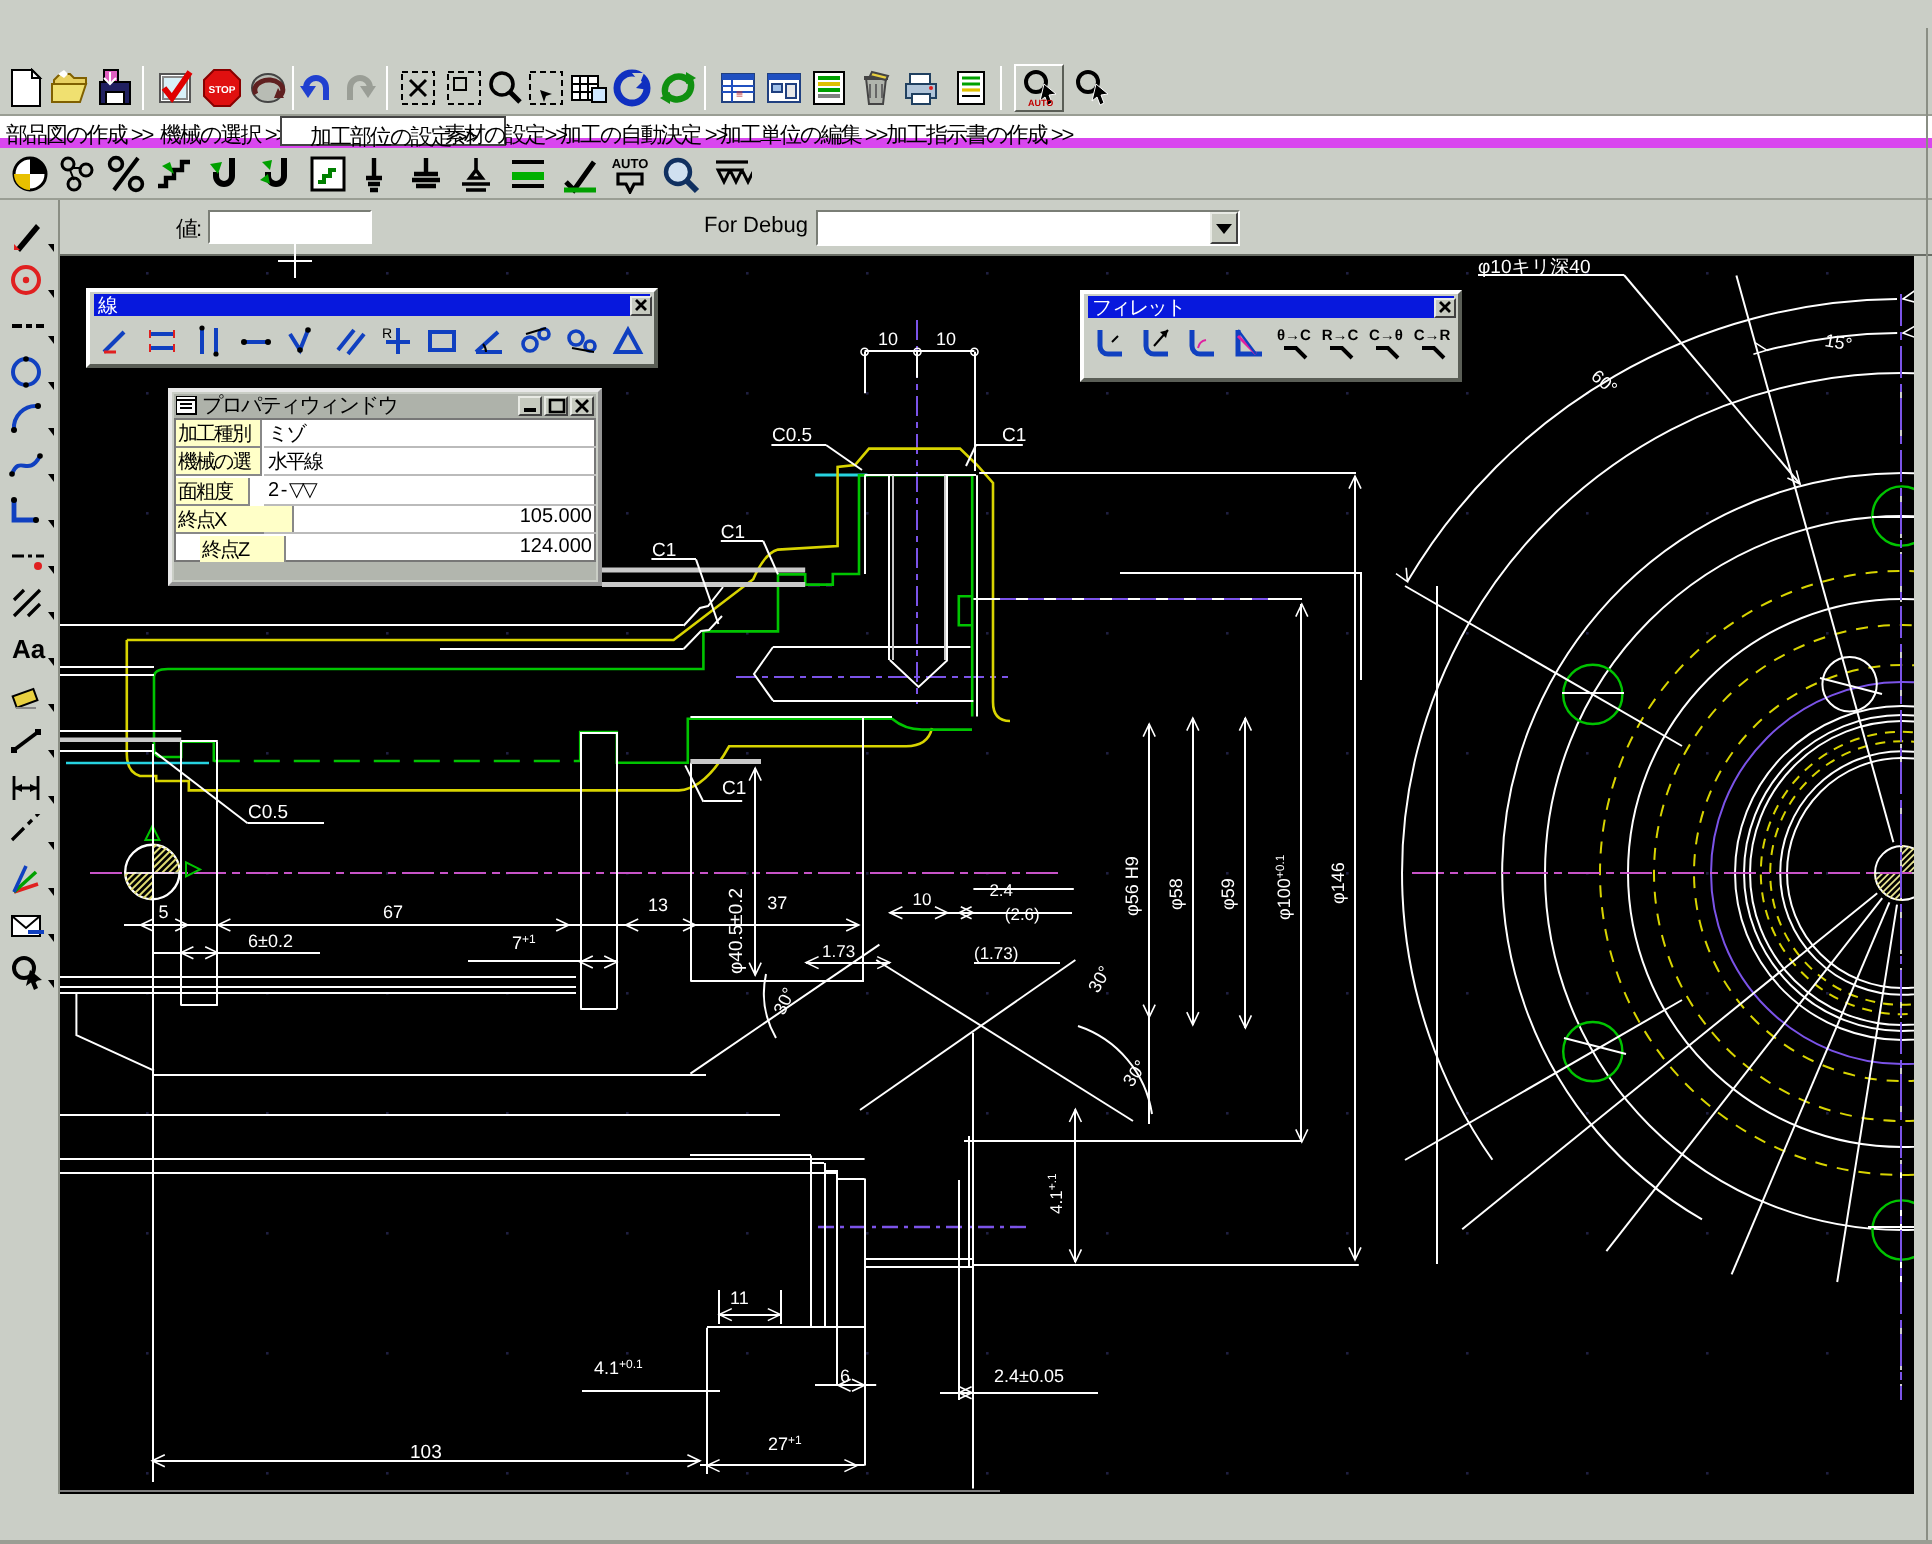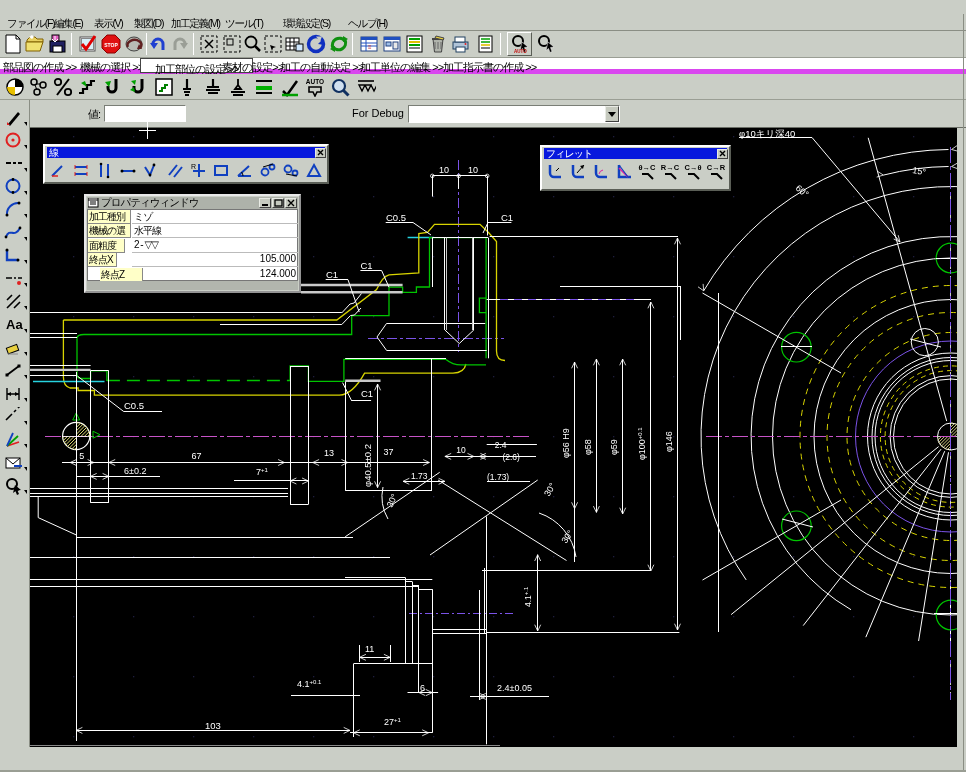--- a/index.html
+++ b/index.html
@@ -3,30 +3,20 @@
 *{margin:0;padding:0;box-sizing:border-box}
 body{font-family:"Liberation Sans",sans-serif;width:966px;height:772px;overflow:hidden}
 #app{position:relative;width:966px;height:772px;background:#cacec6;overflow:hidden}
 .abs{position:absolute}
 .tofu{letter-spacing:-1px}
 .raised{border-top:1px solid #fff;border-left:1px solid #fff;border-right:1px solid #5a5e56;border-bottom:1px solid #5a5e56}
 .sunken{border-top:1px solid #7a7e76;border-left:1px solid #7a7e76;border-right:1px solid #fff;border-bottom:1px solid #fff;background:#fff}
 .btn3{border-top:1px solid #e8eae4;border-left:1px solid #e8eae4;border-right:1px solid #404040;border-bottom:1px solid #404040;background:#c6cabf}
 </style></head><body>
 <div id="app">
-<div class="abs" style="left:0;top:14px;width:966px;height:17px;background:#cacec6;border-bottom:1px solid #8a8e84">
-<span class="abs" style="left:7px;top:3px;font-size:10.5px;letter-spacing:-1.3px;color:#000">ファイル(F)</span>
-<span class="abs" style="left:54px;top:3px;font-size:10.5px;letter-spacing:-1.3px;color:#000">編集(E)</span>
-<span class="abs" style="left:94px;top:3px;font-size:10.5px;letter-spacing:-1.3px;color:#000">表示(V)</span>
-<span class="abs" style="left:134px;top:3px;font-size:10.5px;letter-spacing:-1.3px;color:#000">製図(D)</span>
-<span class="abs" style="left:171px;top:3px;font-size:10.5px;letter-spacing:-1.3px;color:#000">加工定義(M)</span>
-<span class="abs" style="left:225px;top:3px;font-size:10.5px;letter-spacing:-1.3px;color:#000">ツール(T)</span>
-<span class="abs" style="left:283px;top:3px;font-size:10.5px;letter-spacing:-1.3px;color:#000">環境設定(S)</span>
-<span class="abs" style="left:348px;top:3px;font-size:10.5px;letter-spacing:-1.3px;color:#000">ヘルプ(H)</span>
-</div>
 <div class="abs" style="left:0;top:31px;width:966px;height:27px;background:#cacec6;border-bottom:1px solid #9a9e94">
 <svg class="abs" style="left:3px;top:3px" width="20" height="20" viewBox="0 0 20 20">
         <path d="M3 1 h10 l4 4 v14 h-14 z" fill="#fff" stroke="#000"></path>
         <path d="M13 1 l4 4 h-4 z" fill="#fff" stroke="#000"></path>
       </svg>
 <svg class="abs" style="left:25px;top:3px" width="20" height="20" viewBox="0 0 20 20">
         <path d="M2 6 l3-3 h5 l2 2 h6 v3 h-16 z" fill="#e8d060" stroke="#806000"></path>
         <path d="M1 8 h17 l-3 9 h-14 z" fill="#f0e070" stroke="#806000"></path>
         <path d="M4 3 l3-2 2 2 -2 2 z" fill="#fff"></path>
       </svg>
@@ -918,21 +908,21 @@
         </div>
         <div class="abs" style="left:44px;top:14.4px;width:166px;height:14px;border-bottom:1px solid #bbb">
           <span class="tofu" style="font-size:10px;position:absolute;left:2px;top:0px">水平線</span>
         </div>
         <div class="abs" style="left:0;top:28.8px;width:37px;height:14px;background:#ffffc8;border-right:1px solid #888;border-bottom:1px solid #888">
           <span class="tofu" style="font-size:10px;position:absolute;left:1px;top:0px">面粗度</span>
         </div>
         <div class="abs" style="left:44px;top:28.8px;width:166px;height:14px;border-bottom:1px solid #bbb">
           <span class="tofu" style="font-size:10px;position:absolute;left:2px;top:0px">2 - ▽▽</span>
         </div>
-        <div class="abs" style="left:0;top:43.2px;width:29px;height:14px;background:#ffffc8;border-right:1px solid #888;border-bottom:1px solid #888">
+        <div class="abs" style="left:0;top:43.2px;width:59px;height:14px;background:#ffffc8;border-right:1px solid #888;border-bottom:1px solid #888">
           <span class="tofu" style="font-size:10px;position:absolute;left:1px;top:0px">終点X</span>
         </div>
         <div class="abs" style="left:44px;top:43.2px;width:166px;height:14px;border-bottom:1px solid #bbb">
           <span style="font-size:10px;position:absolute;right:2px;top:0px">105.000</span>
         </div>
         <div class="abs" style="left:12px;top:57.6px;width:43px;height:14px;background:#ffffc8;border-right:1px solid #888;border-bottom:1px solid #888">
           <span class="tofu" style="font-size:10px;position:absolute;left:1px;top:0px">終点Z</span>
         </div>
         <div class="abs" style="left:44px;top:57.6px;width:166px;height:14px;border-bottom:1px solid #bbb">
           <span style="font-size:10px;position:absolute;right:2px;top:0px">124.000</span>

